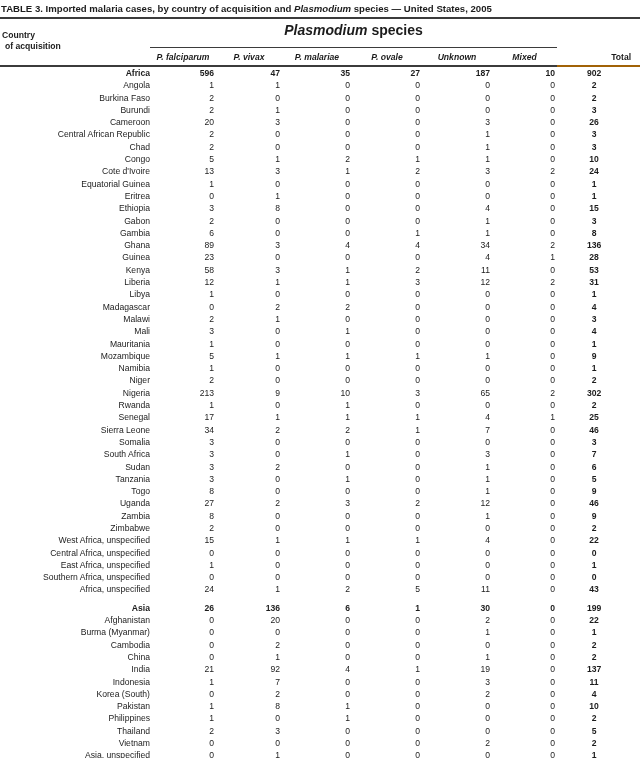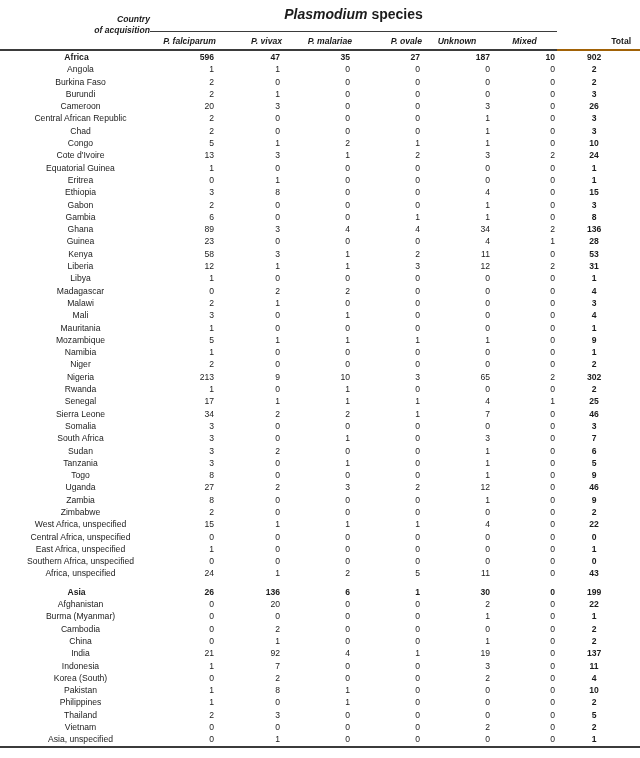--- a/index.html
+++ b/index.html
@@ -38,69 +38,71 @@
   col.c-mixed   { width: 65px; }
   col.c-total   { width: 83px; }
 
   thead th {
     font-size: 8.6px;
     font-weight: bold;
     padding: 0;
     vertical-align: bottom;
   }
   th.country-header {
-    text-align: right;
+    text-align: left;
     vertical-align: middle;
     border-bottom: 2px solid #3b3b3b;
     line-height: 11px;
     padding-bottom: 3px;
-    font-style: italic;
   }
   .ch-line1 { padding-left: 2px; }
   .ch-line2 { padding-left: 5px; }
   th.species-span {
     text-align: center;
     border-bottom: 1px solid #3b3b3b;
     padding: 3px 0 9px 0;
     font-size: 14px;
   }
   th.species-span .it { font-style: italic; }
   th.col-head {
     text-align: center;
     border-bottom: 2px solid #3b3b3b;
     padding: 4px 0 3px 0;
     font-style: italic;
   }
-  th.col-head.italic { font-style: italic; text-align: right; }
+  th.col-head.italic { font-style: italic; }
   th.total-header {
     text-align: right;
     border-bottom: 2px solid #a16207;
     padding: 4px 9px 3px 0;
   }
 
   tbody td {
     font-size: 8.6px;
     line-height: 12.3px;
     height: 12.3px;
     padding: 0;
     white-space: nowrap;
     overflow: hidden;
   }
-  td.country { text-align: center; padding-left: 3px; }
+  td.country { text-align: right; padding-left: 3px; }
   tr.sub-row td.country { padding-left: 11px; }
   td.num { text-align: right; padding-right: 2px; }
   td.total { padding-right: 9px; font-weight: bold; text-align: center; }
   tr.group-row td { font-weight: bold; }
   tr.group-gap td { padding-top: 6px; }
 </style>
 </head>
 <body>
 
 <div class="page">
 
+  <div class="title">
+    <span>TABLE 3. Imported malaria cases, by country of acquisition and </span><span class="it">Plasmodium</span><span> species — United States, 2005</span>
+  </div>
 
   <table>
     <colgroup>
       <col class="c-country">
         <col class="c-falc">
         <col class="c-vivax">
         <col class="c-malar">
       <col class="c-ovale">
         <col class="c-unk">
         <col class="c-mixed">

